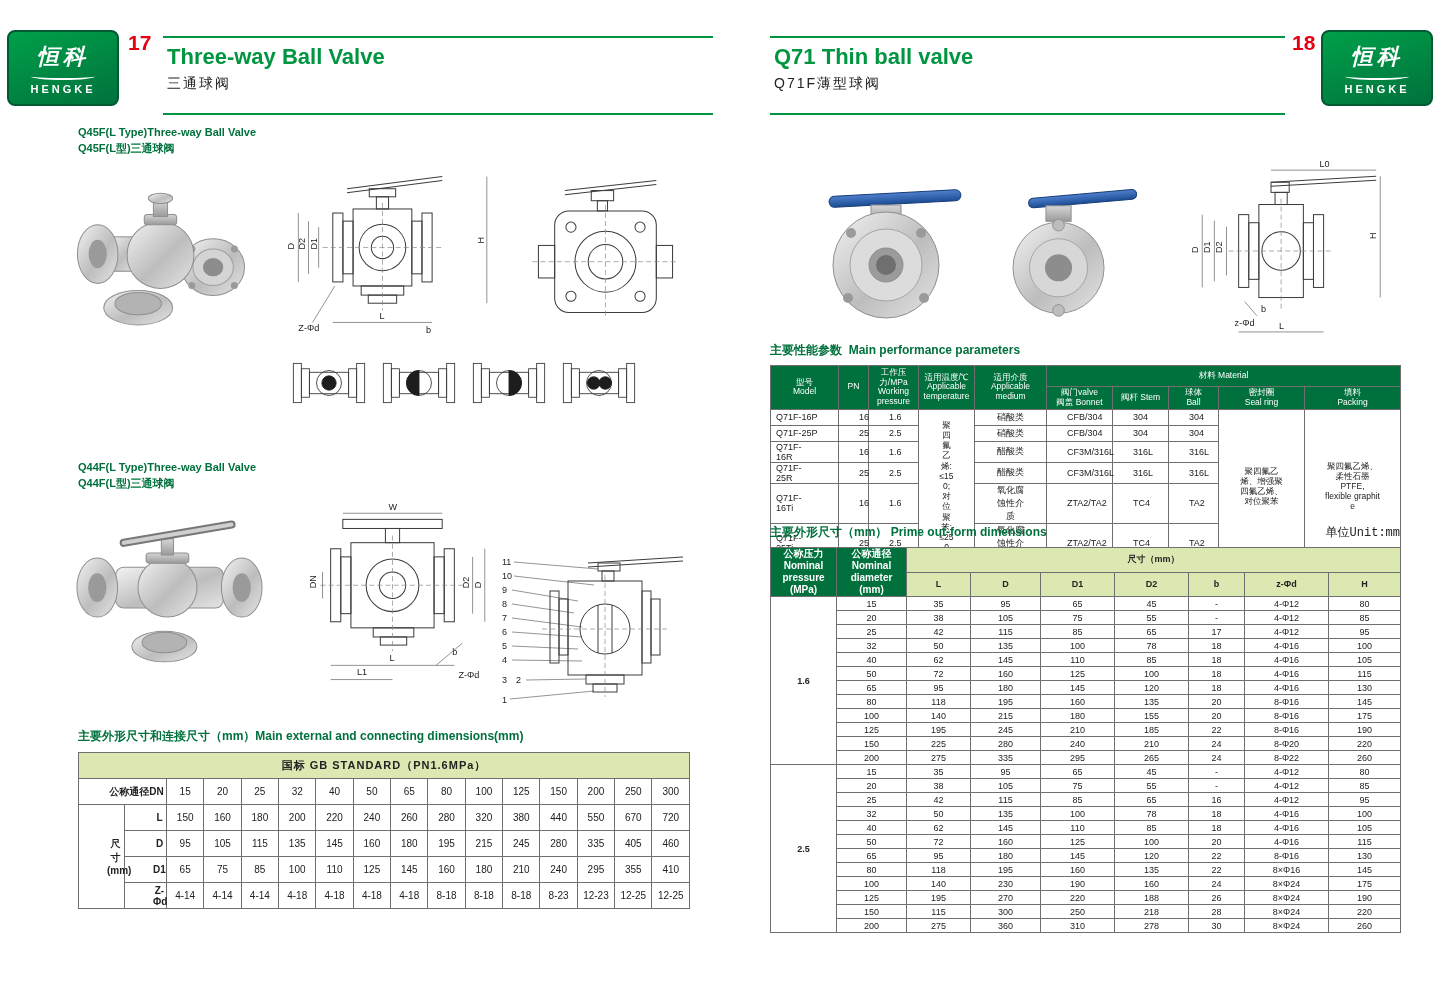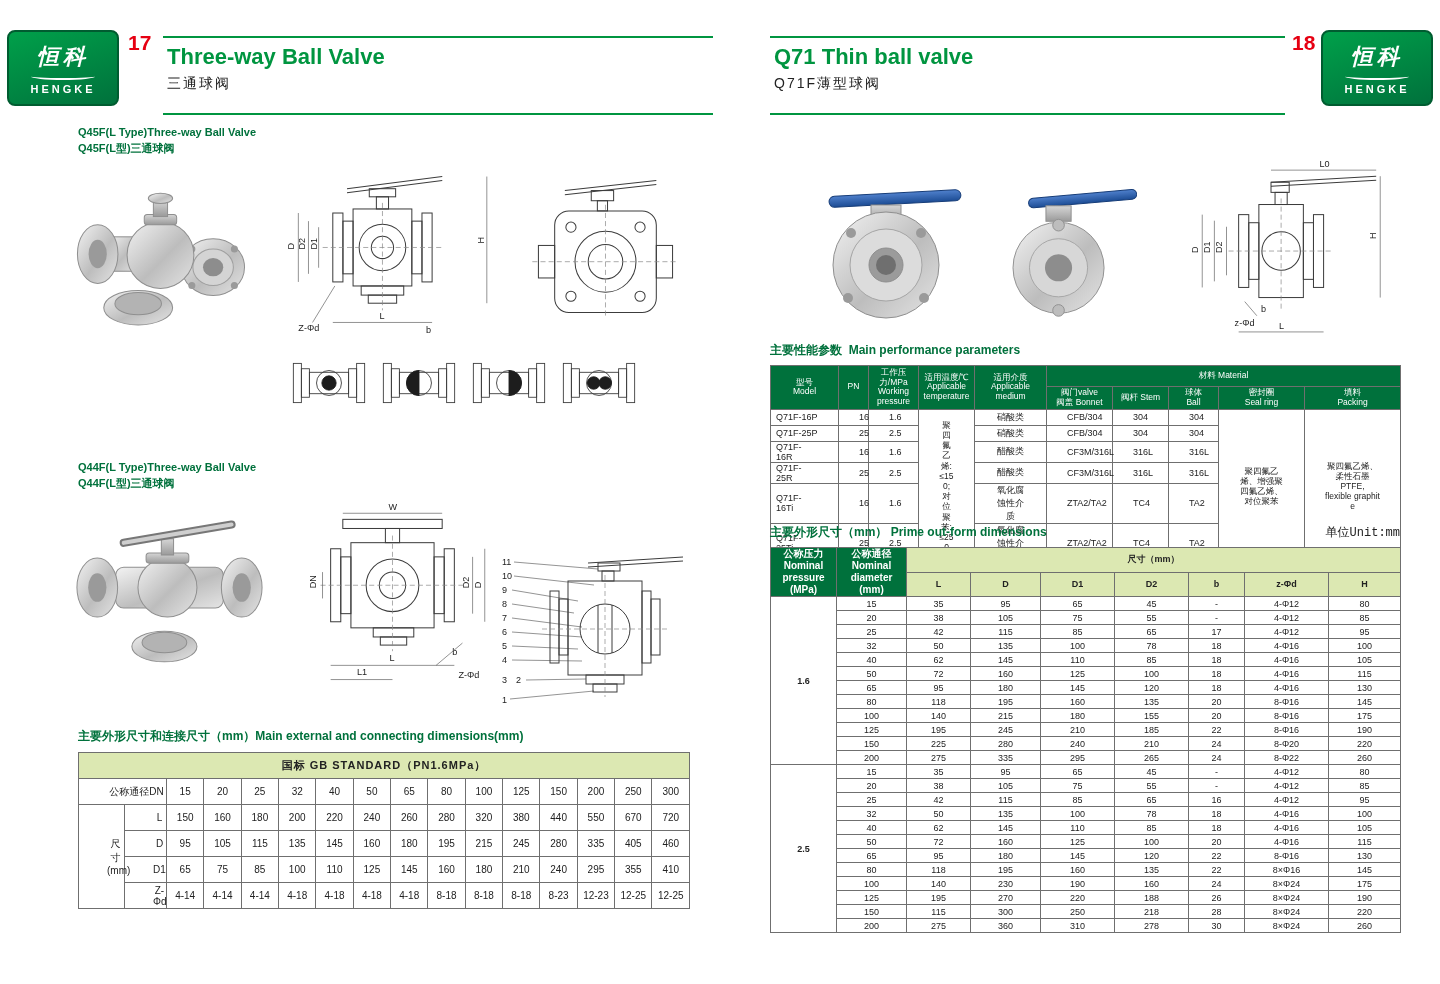--- a/index.html
+++ b/index.html
@@ -36,21 +36,21 @@
   
   table{border-collapse:collapse;table-layout:fixed;}
   td,th{border:1px solid #6f6f6f;text-align:center;vertical-align:middle;}
   th{white-space:pre-line;font-weight:bold;}
   .pre{white-space:pre-line;}
 
   
   .dimtable{position:absolute;left:78px;top:752px;width:612px;font-size:10px;}
   .dimtable td{height:26px;}
   .dimtable .band{background:#dce8b2;font-weight:bold;font-size:11px;letter-spacing:1px;}
-  .dimtable .lbl{font-weight:normal;padding-left:28px;}
+  .dimtable .lbl{font-weight:bold;padding-left:28px;}
 
   
   .perftable{position:absolute;left:50px;top:365px;width:630px;font-size:9px;}
   .perftable th{background:#00713c;color:#fff;font-size:8.5px;font-weight:normal;height:21px;line-height:1.15;padding:1px;}
   .perftable td{height:16px;padding:0 20px;}
   .perftable td:first-child{text-align:left;padding-left:5px;}
   .perftable .merge{font-size:8.5px;word-break:break-all;line-height:1.2;white-space:pre-line;}
 
   
   .outtable{position:absolute;left:50px;top:547px;width:630px;font-size:9px;}

